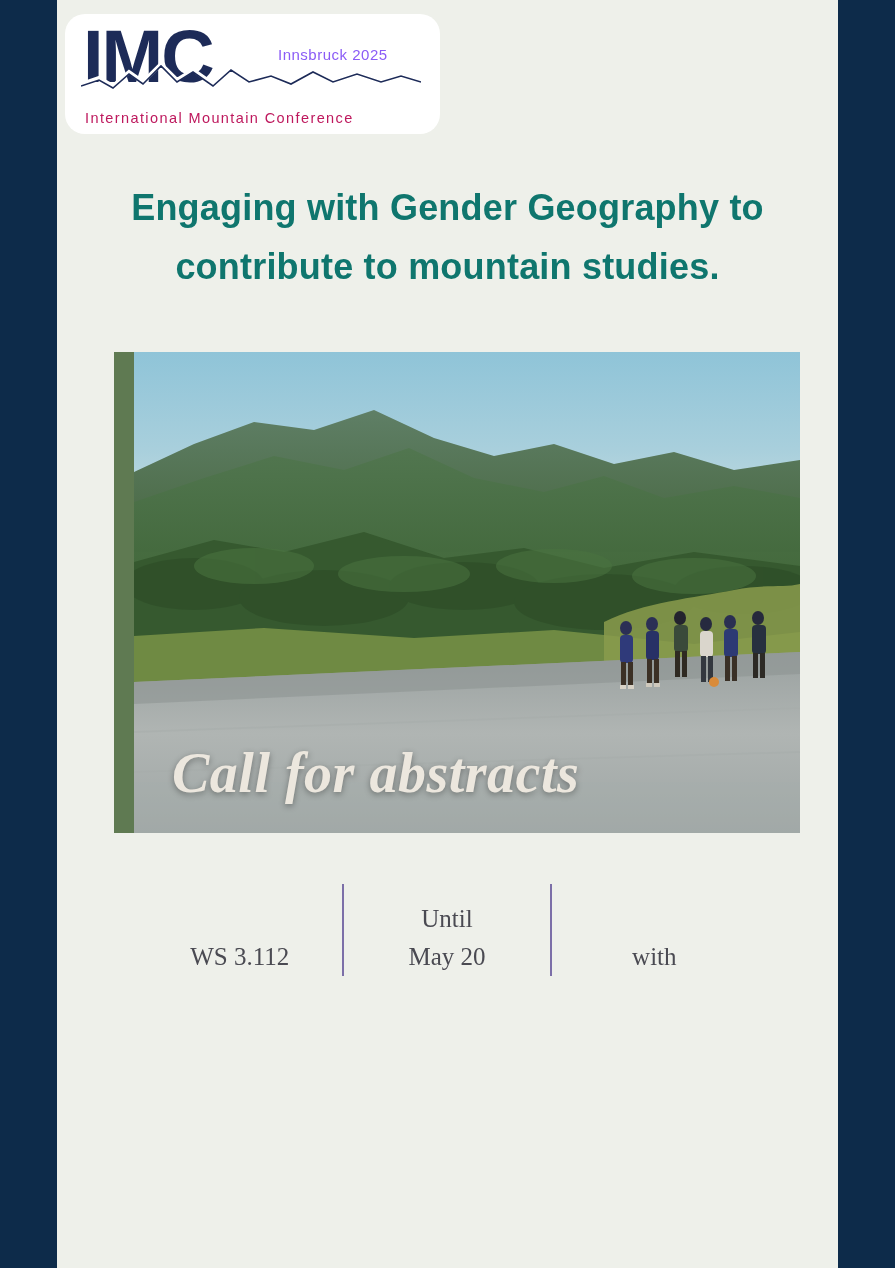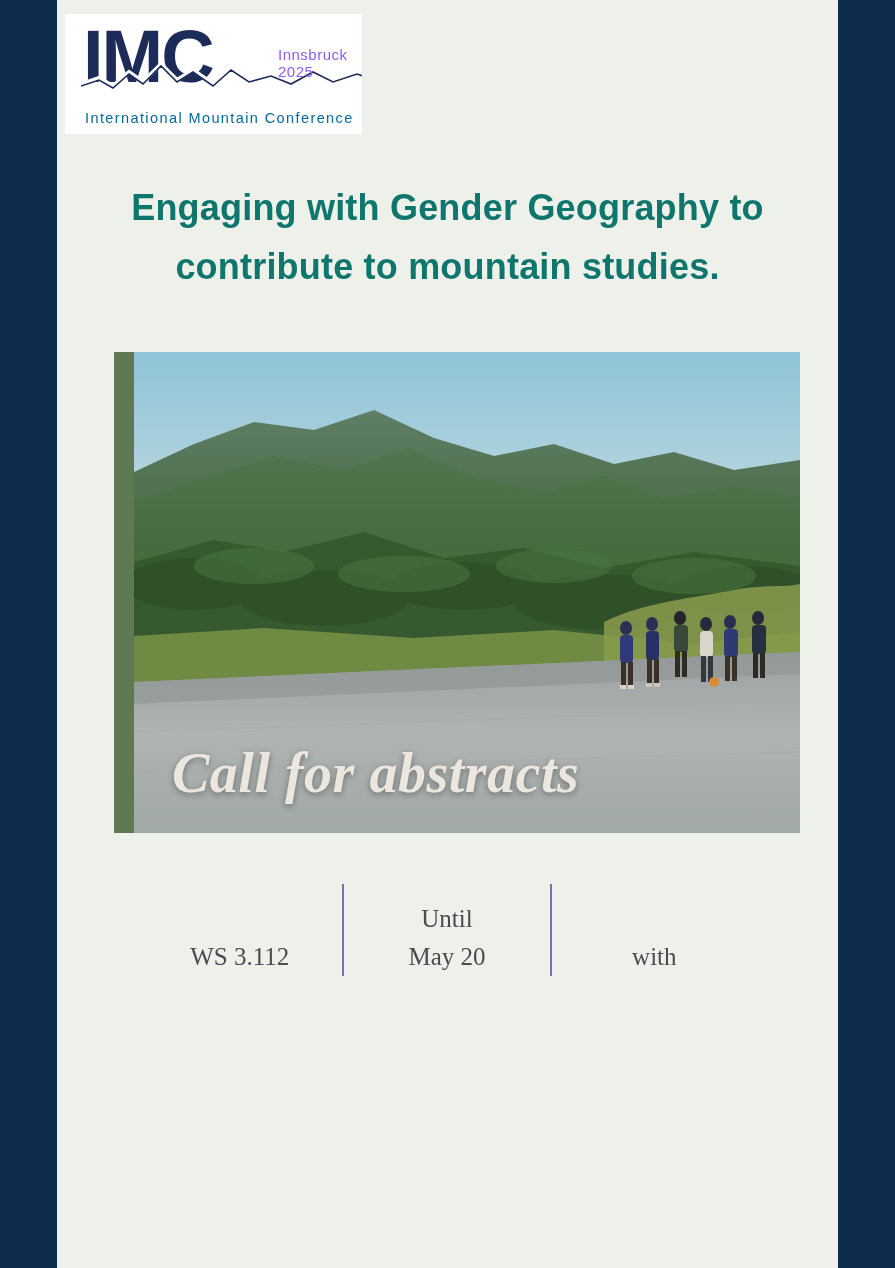--- a/index.html
+++ b/index.html
@@ -19,24 +19,25 @@
     top: 0;
     width: 781px;
     height: 1268px;
     background: #eef0ea;
   }
   
   .logo-box {
     position: absolute;
     left: 8px;
     top: 14px;
-    width: 297px;
+    width: 375px;
     height: 120px;
     background: #ffffff;
     overflow: hidden;
+    border-radius: 20px;
   }
   .logo-imc {
     position: absolute;
     left: 18px;
     top: 6px;
     font-family: "Liberation Sans", sans-serif;
     font-weight: bold;
     font-size: 74px;
     letter-spacing: -2px;
     color: #1d2b58;
@@ -51,21 +52,21 @@
     color: #8b5cf6;
     letter-spacing: 0.5px;
   }
   .logo-sub {
     position: absolute;
     left: 20px;
     bottom: 8px;
     font-family: "Liberation Sans", sans-serif;
     font-size: 14.5px;
     letter-spacing: 1.4px;
-    color: #0369a1;
+    color: #be185d;
   }
   .logo-squiggle {
     position: absolute;
     left: 16px;
     top: 36px;
     width: 340px;
     height: 48px;
     pointer-events: none;
   }
   

